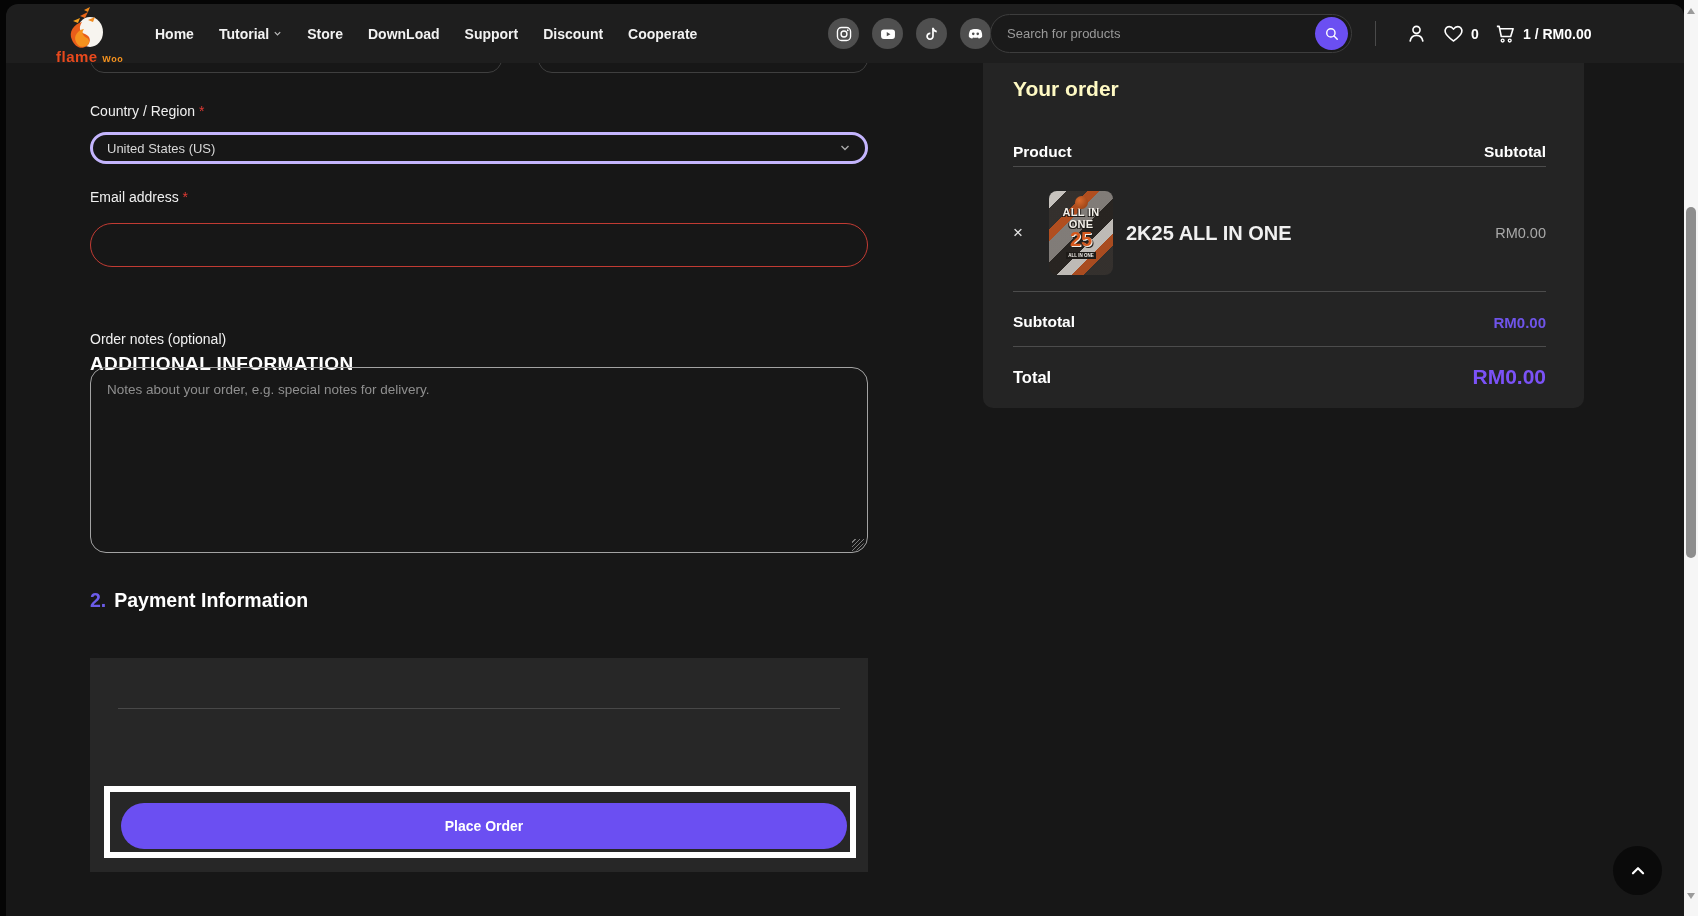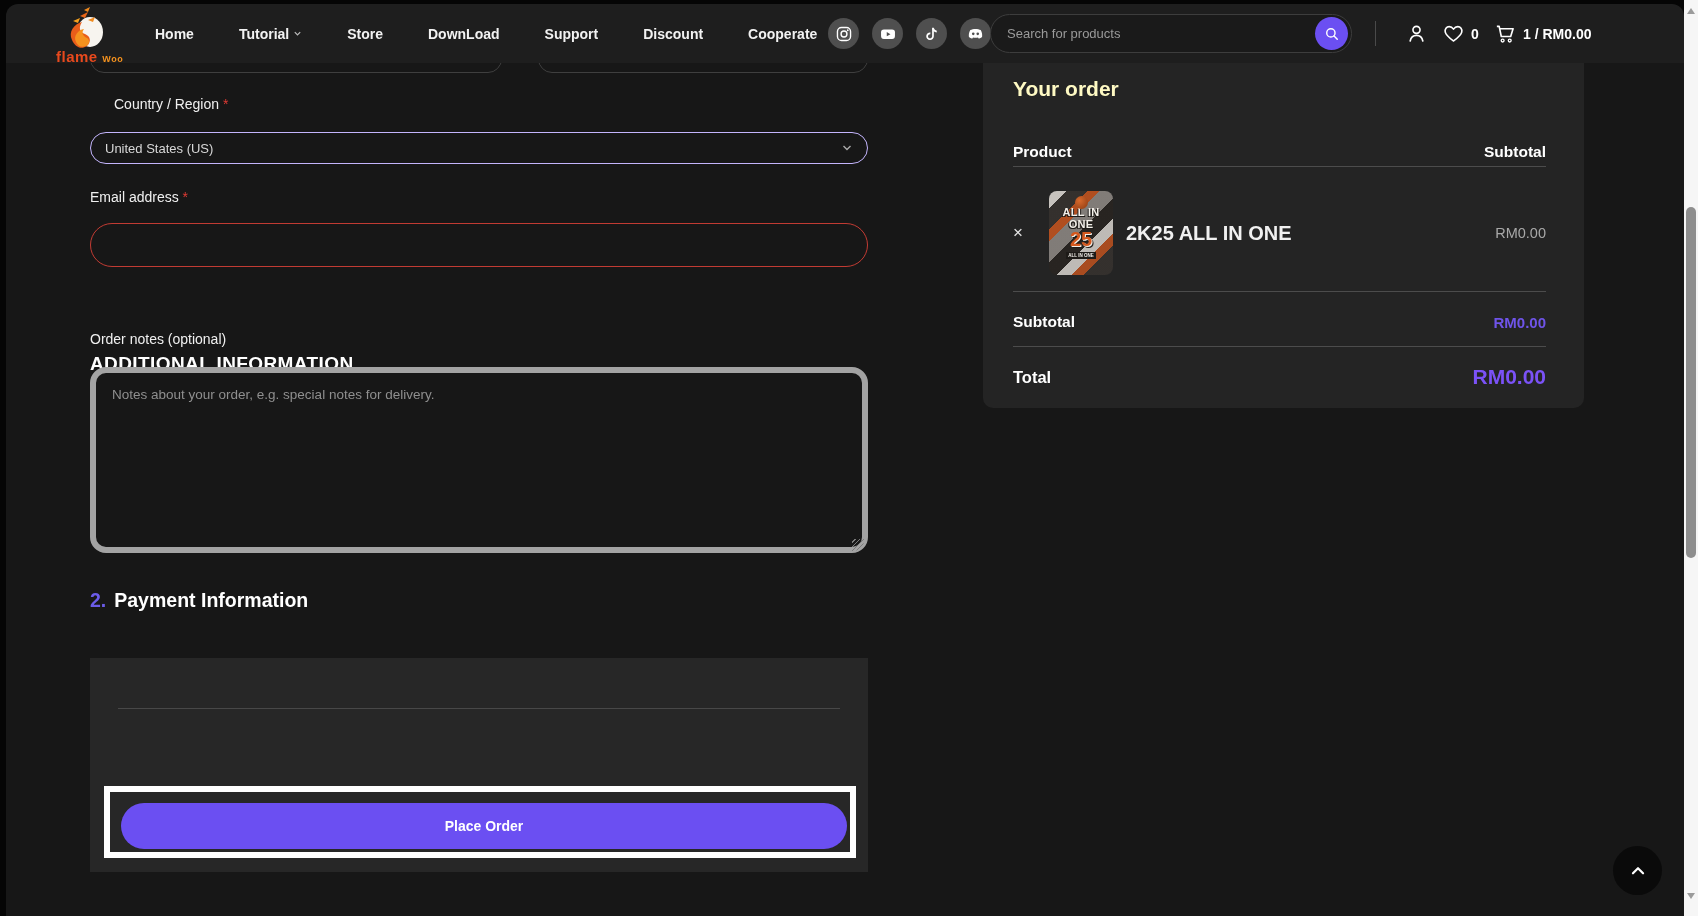--- a/index.html
+++ b/index.html
@@ -7,21 +7,21 @@
               font-family:"Liberation Sans","DejaVu Sans",sans-serif; }
   .viewport { position:relative; width:1698px; height:916px; background:#050505; }
 
   
   .navbar { position:absolute; left:6px; top:4px; width:1678px; height:59px;
             background:#1e1e1e; border-radius:12px 12px 0 0; }
   .logo-icon { position:absolute; left:48px; top:2px; }
   .brand-text { position:absolute; left:50px; top:44px; font-weight:800; font-size:15px;
                 color:#e8491d; letter-spacing:.5px; }
   .brand-suffix { font-size:9px; color:#f5921e; font-weight:800; }
-  .nav-menu { position:absolute; left:149px; top:0; height:59px; display:flex; align-items:center; gap:45px; }
+  .nav-menu { position:absolute; left:149px; top:0; height:59px; display:flex; align-items:center; gap:25px; }
   .nav-item { display:flex; align-items:center; gap:4px; color:#f2f2f2; font-size:14px; font-weight:700; cursor:pointer; }
   .chev { width:9px; height:9px; }
   .socials { position:absolute; left:822px; top:0; height:59px; display:flex; align-items:center; gap:13px; }
   .soc { width:31px; height:31px; border-radius:50%; background:#4f4f4f; display:flex;
          align-items:center; justify-content:center; cursor:pointer; }
   .searchbar { position:absolute; left:984px; top:10px; width:362px; height:39px; background:#1a1a1a;
                border:1px solid #3d3d3d; border-radius:20px; display:flex; align-items:center; }
   .searchbar input { flex:1; background:transparent; border:none; outline:none; color:#cfcfcf;
                      font-size:13px; padding:0 8px 0 16px; font-family:inherit; }
   .searchbar input::placeholder { color:#9a9a9a; }
@@ -33,29 +33,29 @@
 
   
   .content { position:absolute; left:6px; top:63px; width:1678px; height:853px;
              background:#171717; overflow:hidden; }
 
   .cut-input { position:absolute; top:-22px; height:32px; border:1px solid #3f3f3f;
                border-radius:14px; background:#171717; }
   .field-label { position:absolute; color:#f0f0f0; font-size:14px; }
   .req { color:#e03a34; }
   .select-box { position:absolute; left:84px; top:69px; width:778px; height:32px;
-                border:1px solid #c4b5fd; border-radius:16px; display:flex; align-items:center;
+                border:3px solid #c4b5fd; border-radius:16px; display:flex; align-items:center;
                 justify-content:space-between; padding:0 14px; cursor:pointer; }
   .select-box .val { color:#d8d8d8; font-size:13px; }
   .input-error { position:absolute; left:84px; top:160px; width:778px; height:44px;
                  border:1px solid #c23b33; border-radius:22px; background:transparent; outline:none;
                  color:#eee; font-size:14px; padding:0 16px; font-family:inherit; }
   .section-heading { position:absolute; left:84px; color:#fff; font-size:19px; font-weight:800; letter-spacing:.4px; }
   .notes-area { position:absolute; left:84px; top:304px; width:778px; height:186px;
-                border:6px solid #a3a3a3; border-radius:16px; background:transparent; outline:none;
+                border:1px solid #a3a3a3; border-radius:16px; background:transparent; outline:none;
                 resize:none; color:#ccc; font-size:13.5px; padding:14px 16px; font-family:inherit; }
   .notes-area::placeholder { color:#8f8f8f; }
   .resize-grip { position:absolute; left:846px; top:476px; width:12px; height:12px;
                  background:repeating-linear-gradient(135deg, transparent 0 2px, #7a7a7a 2px 3px); 
                  border-bottom-right-radius:10px; }
   .pay-heading { position:absolute; left:84px; top:526px; font-size:19.5px; font-weight:700; color:#fff; }
   .pay-num { color:#6b5ce8; margin-right:8px; }
   .pay-box { position:absolute; left:84px; top:595px; width:778px; height:214px; background:#272727; }
   .pay-divider { position:absolute; left:28px; top:50px; width:722px; height:1px; background:#484848; }
   .privacy { position:absolute; left:28px; top:68px; width:726px; color:#e0e0e0;
@@ -208,21 +208,21 @@
         </svg>
       <span>1 / RM0.00</span>
     </div>
   </div>
 
   <div class="content">
 
     <input class="cut-input" style="left: 84px; width: 412px;">
     <input class="cut-input" style="left: 532px; width: 330px;">
 
-    <div class="field-label" style="left:84px; top:33px;margin-left:24px;">
+    <div class="field-label" style="left:84px; top:40px;">
       <span>Country / Region</span> <span class="req">*</span>
     </div>
     <div class="select-box">
       <span class="val">United States (US)</span>
       <svg width="12" height="12" viewBox="0 0 12 12">
           <polyline points="2.5,4 6,7.5 9.5,4" fill="none" stroke="#aaa" stroke-width="1.4"></polyline>
         </svg>
     </div>
 
     <div class="field-label" style="left:84px; top:126px;">

